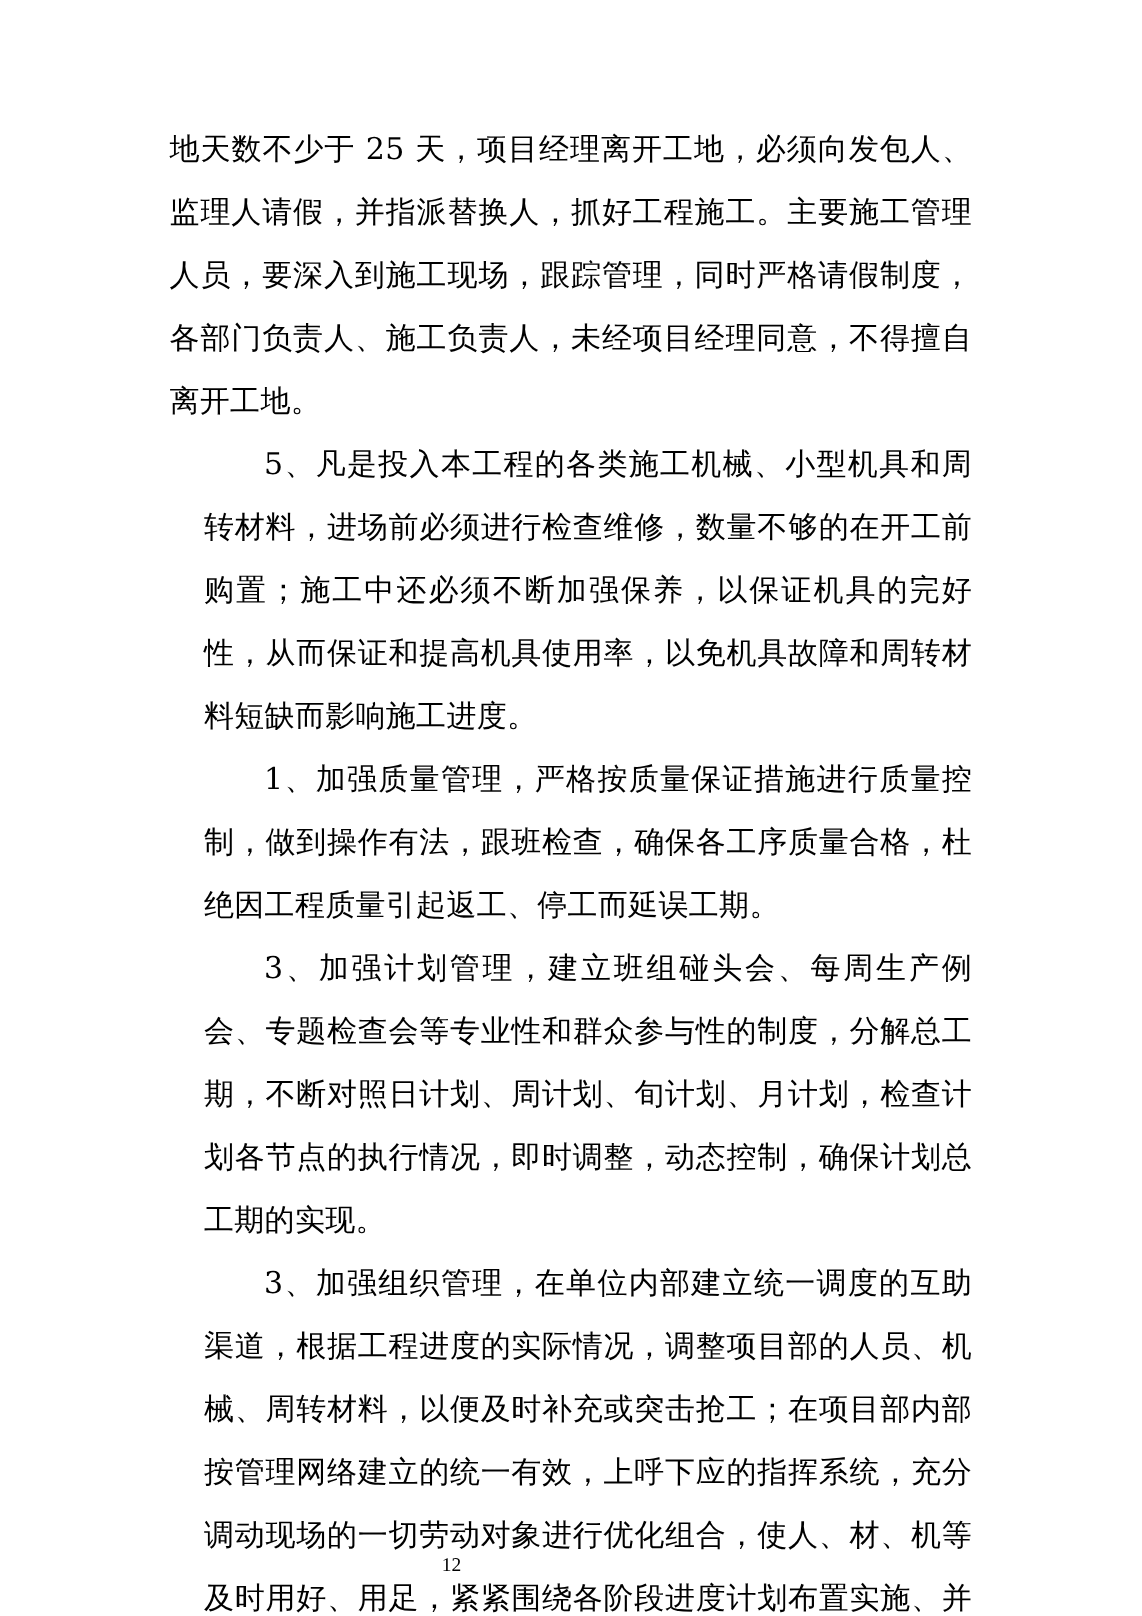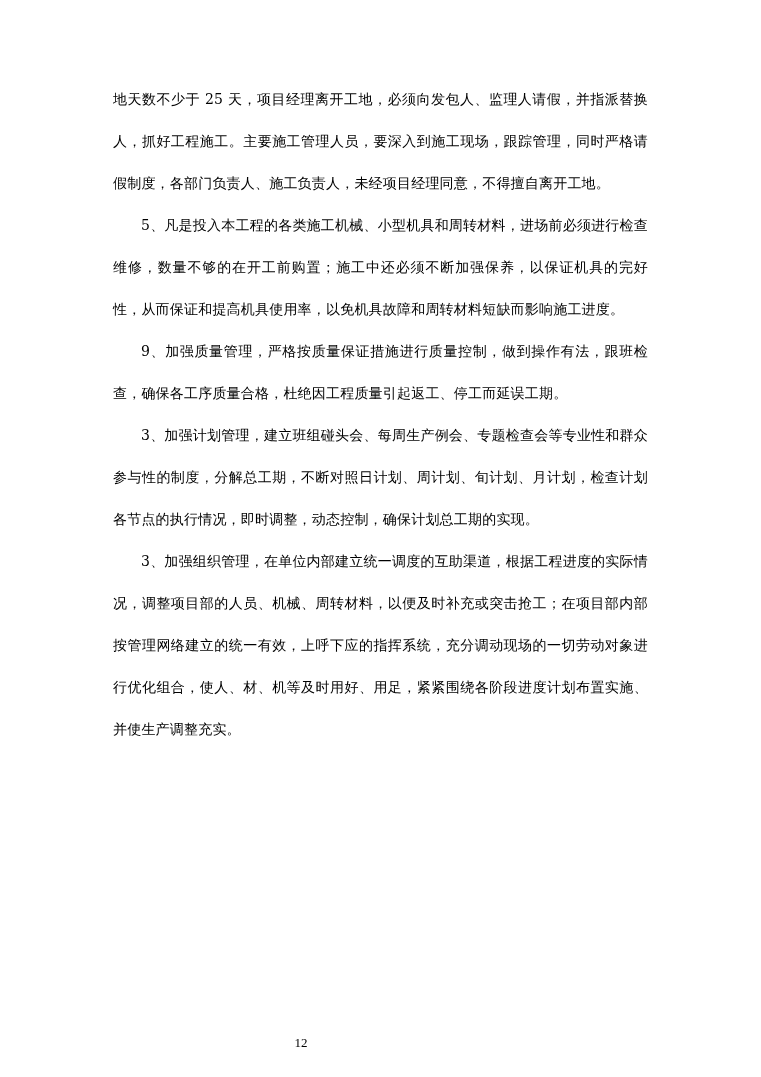--- a/index.html
+++ b/index.html
@@ -23,47 +23,48 @@
     height: 1077px;
     background: #ffffff;
   }
   .content {
     position: absolute;
     left: 113px;
     top: 78px;
     width: 535px;
   }
   .para {
-    font-size: 14px;
+    font-size: 20px;
     line-height: 42px;
     text-align: justify;
     text-justify: inter-ideograph;
     letter-spacing: 0.2px;
     margin: 0;
     white-space: pre-wrap;
   }
   .para.indent {
     text-indent: 2em;
+    margin-left: 23px;
   }
   .footer {
     position: absolute;
     left: 0;
     top: 1035px;
     width: 602px;
     text-align: center;
     font-size: 13px;
     font-family: "Liberation Serif", "DejaVu Serif", serif;
     color: #000000;
   }
 </style>
 </head>
 <body>
 
 <div class="page">
   <div class="content">
     <p class="para">地天数不少于 25 天，项目经理离开工地，必须向发包人、监理人请假，并指派替换人，抓好工程施工。主要施工管理人员，要深入到施工现场，跟踪管理，同时严格请假制度，各部门负责人、施工负责人，未经项目经理同意，不得擅自离开工地。</p>
     <p class="para indent">5、凡是投入本工程的各类施工机械、小型机具和周转材料，进场前必须进行检查维修，数量不够的在开工前购置；施工中还必须不断加强保养，以保证机具的完好性，从而保证和提高机具使用率，以免机具故障和周转材料短缺而影响施工进度。</p>
-    <p class="para indent">9、加强质量管理，严格按质量保证措施进行质量控制，做到操作有法，跟班检查，确保各工序质量合格，杜绝因工程质量引起返工、停工而延误工期。</p>
+    <p class="para indent">1、加强质量管理，严格按质量保证措施进行质量控制，做到操作有法，跟班检查，确保各工序质量合格，杜绝因工程质量引起返工、停工而延误工期。</p>
     <p class="para indent">3、加强计划管理，建立班组碰头会、每周生产例会、专题检查会等专业性和群众参与性的制度，分解总工期，不断对照日计划、周计划、旬计划、月计划，检查计划各节点的执行情况，即时调整，动态控制，确保计划总工期的实现。</p>
     <p class="para indent">3、加强组织管理，在单位内部建立统一调度的互助渠道，根据工程进度的实际情况，调整项目部的人员、机械、周转材料，以便及时补充或突击抢工；在项目部内部按管理网络建立的统一有效，上呼下应的指挥系统，充分调动现场的一切劳动对象进行优化组合，使人、材、机等及时用好、用足，紧紧围绕各阶段进度计划布置实施、并使生产调整充实。</p>
   </div>
   <div class="footer">12</div>
 </div>
 
 </body></html>

